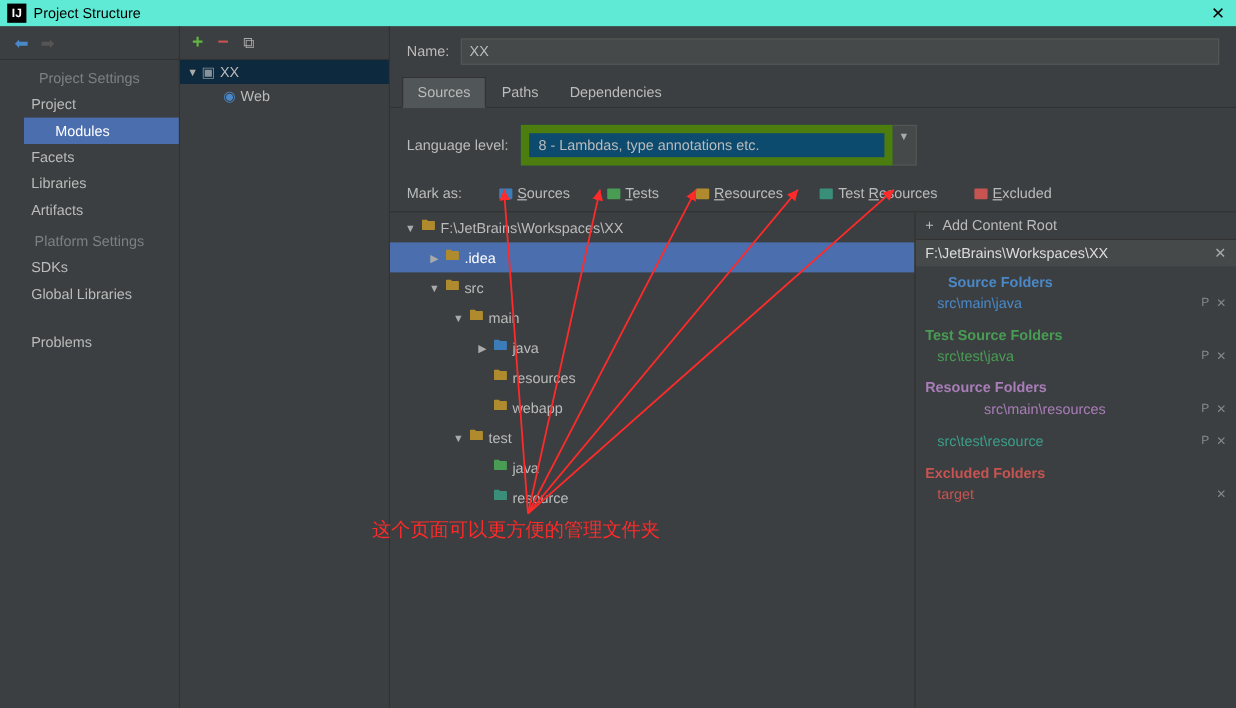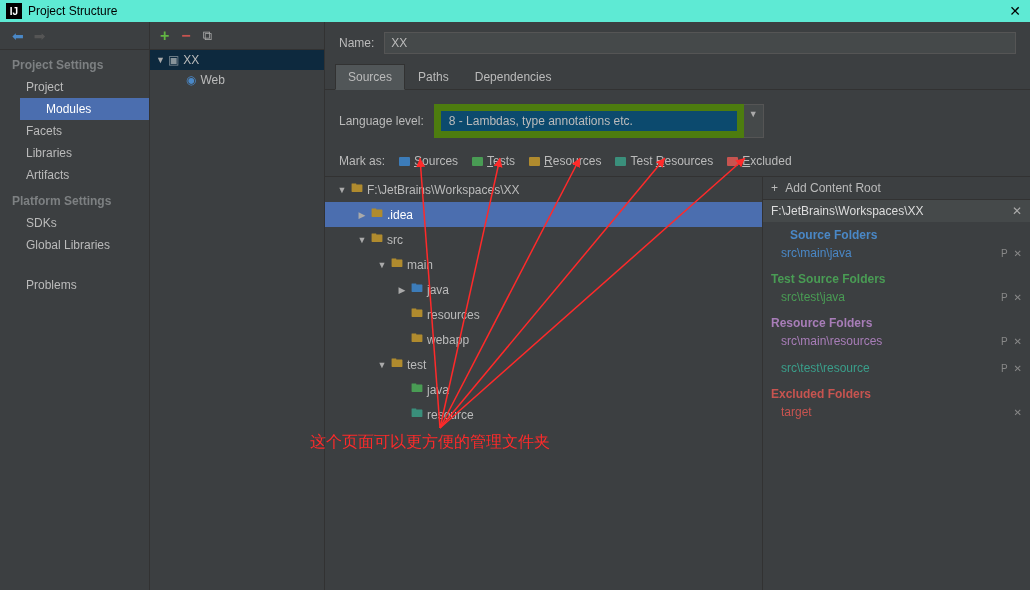--- a/index.html
+++ b/index.html
@@ -11,21 +11,21 @@
 .titlebar .close { margin-left: auto; width: 30px; text-align: center; font-size: 14px; cursor: pointer; }
 
 
 .app { display: flex; height: calc(590px - 22px); }
 
 
 .sidebar { width: 150px; background: #3c3f41; border-right: 1px solid #323232; display: flex; flex-direction: column; }
 .nav-arrows { height: 28px; display: flex; align-items: center; padding-left: 12px; gap: 10px; border-bottom: 1px solid #323232; }
 .nav-arrows span { color: #4a88c7; font-size: 14px; }
 .nav-arrows span.dim { color: #555; }
-.section-hdr { color: #7d8082; font-size: 12px; padding: 8px 12px 4px; font-weight: bold; }
+.section-hdr { color: #7d8082; font-size: 12px; padding: 8px 12px 4px; font-weight: normal; text-align: center; }
 .side-item { padding: 4px 12px 4px 26px; color: #bbbbbb; cursor: pointer; }
 .side-item.selected { background: #4b6eaf; color: #fff; margin-left: 20px; }
 
 
 .modtree { width: 175px; background: #3c3f41; border-right: 1px solid #323232; }
 .modtree-toolbar { height: 28px; display: flex; align-items: center; gap: 12px; padding-left: 10px; border-bottom: 1px solid #323232; }
 .modtree-toolbar .plus { color: #62b543; font-size: 16px; font-weight: bold; }
 .modtree-toolbar .minus { color: #c75450; font-size: 16px; font-weight: bold; }
 .modtree-toolbar .copy { color: #aaa; font-size: 13px; }
 .mod-row { display: flex; align-items: center; padding: 3px 6px; cursor: pointer; }
@@ -44,21 +44,21 @@
 
 .tabs { display: flex; border-bottom: 1px solid #323232; padding-left: 10px; }
 .tab { padding: 5px 12px; color: #bbbbbb; cursor: pointer; border: 1px solid transparent; border-bottom: none; }
 .tab.active { background: #515658; border: 1px solid #323232; border-bottom: 1px solid #515658; margin-bottom: -1px; }
 
 .lang-row { display: flex; align-items: center; padding: 14px 14px 10px; gap: 10px; }
 .lang-select { flex: 0 0 330px; display: flex; }
 .lang-select .sel-body { flex: 1; background: #0c4a6e; border: 7px solid #4d7c0f; padding: 3px 8px; }
 .lang-select .sel-btn { width: 20px; background: #45494a; border: 1px solid #555; border-left: none; text-align: center; color: #aaa; font-size: 9px; line-height: 18px; }
 
-.mark-row { display: flex; align-items: center; padding: 6px 14px 8px; gap: 14px; }
+.mark-row { display: flex; align-items: center; padding: 6px 14px 8px; gap: 31px; }
 .mark-item { display: flex; align-items: center; gap: 4px; cursor: pointer; }
 .mark-item .sw { width: 11px; height: 9px; display: inline-block; border-radius: 1px; }
 .sw.blue { background: #3c7cb9; }
 .sw.green { background: #499c54; }
 .sw.yellow { background: #b08b2e; }
 .sw.teal { background: #3a8f7b; }
 .sw.red { background: #c75450; }
 .mark-item span { color: #bbbbbb; }
 .mark-item u { text-decoration: underline; }
 
@@ -85,21 +85,21 @@
 .roots-section { padding: 6px 8px 0; }
 .roots-section .title { font-weight: bold; padding-bottom: 3px; }
 .roots-section .title.blue { color: #4a88c7; margin-left: 19px; }
 .roots-section .title.green { color: #499c54; }
 .roots-section .title.purple { color: #a87db8; }
 .roots-section .title.teal { color: #3a9f8b; }
 .roots-section .title.red { color: #c75450; }
 .roots-entry { display: flex; align-items: center; justify-content: space-between; padding: 1px 0 6px 10px; }
 .roots-entry .path.blue { color: #4a88c7; }
 .roots-entry .path.green { color: #499c54; }
-.roots-entry .path.purple { color: #a87db8; }
+.roots-entry .path.purple { color: #a87db8; margin-left: 39px; }
 .roots-entry .path.teal { color: #3a9f8b; }
 .roots-entry .path.red { color: #c75450; }
 .roots-entry .acts { color: #888; display: flex; gap: 6px; }
 .roots-entry .acts span { font-size: 10px; cursor: pointer; }
 
 
 .overlay { position: absolute; inset: 0; pointer-events: none; }
 .anno-text { position: absolute; color: #ff2a2a; font-size: 16px; font-family: "Microsoft YaHei", sans-serif; }
 
 svg.arrows { position: absolute; inset: 0; }

